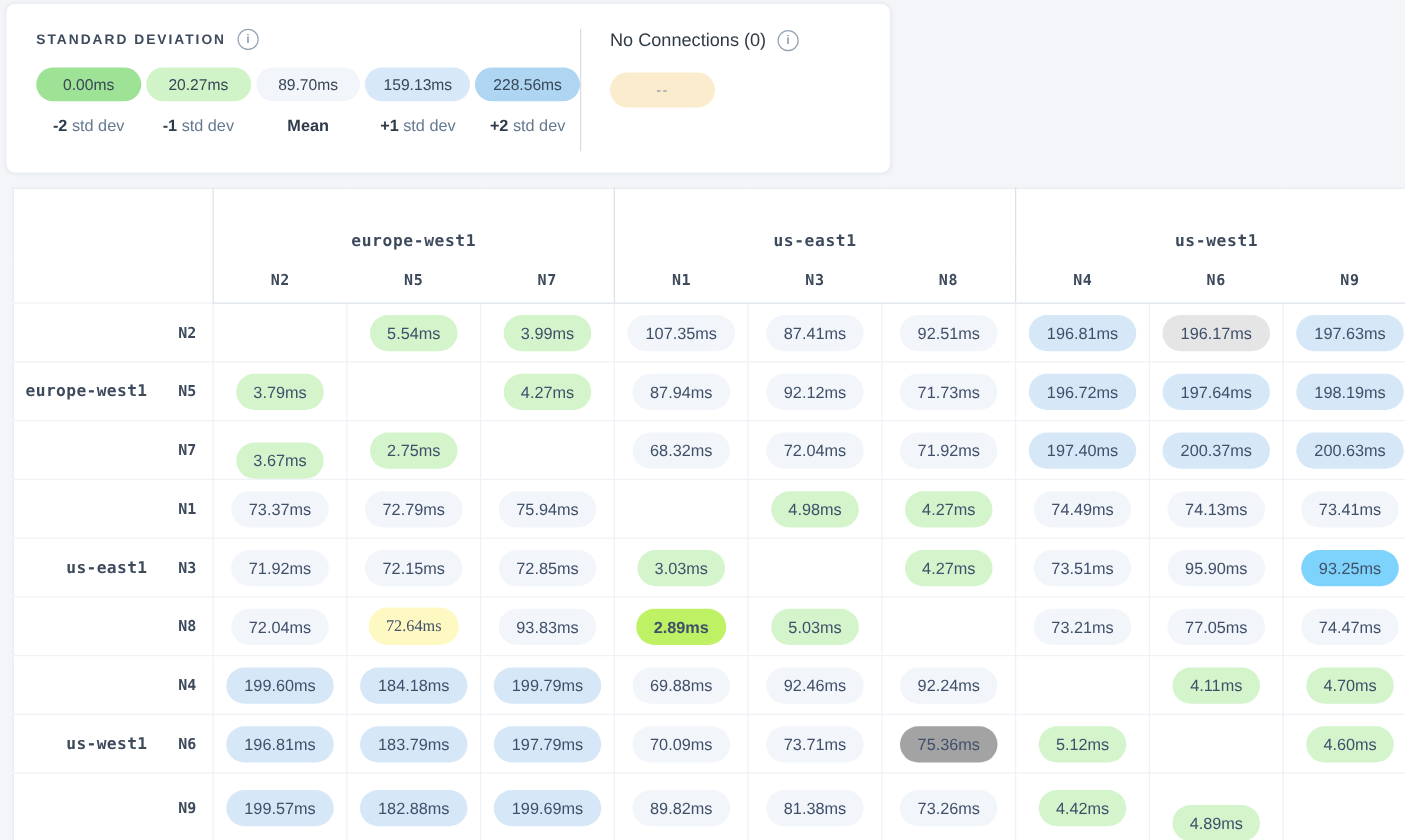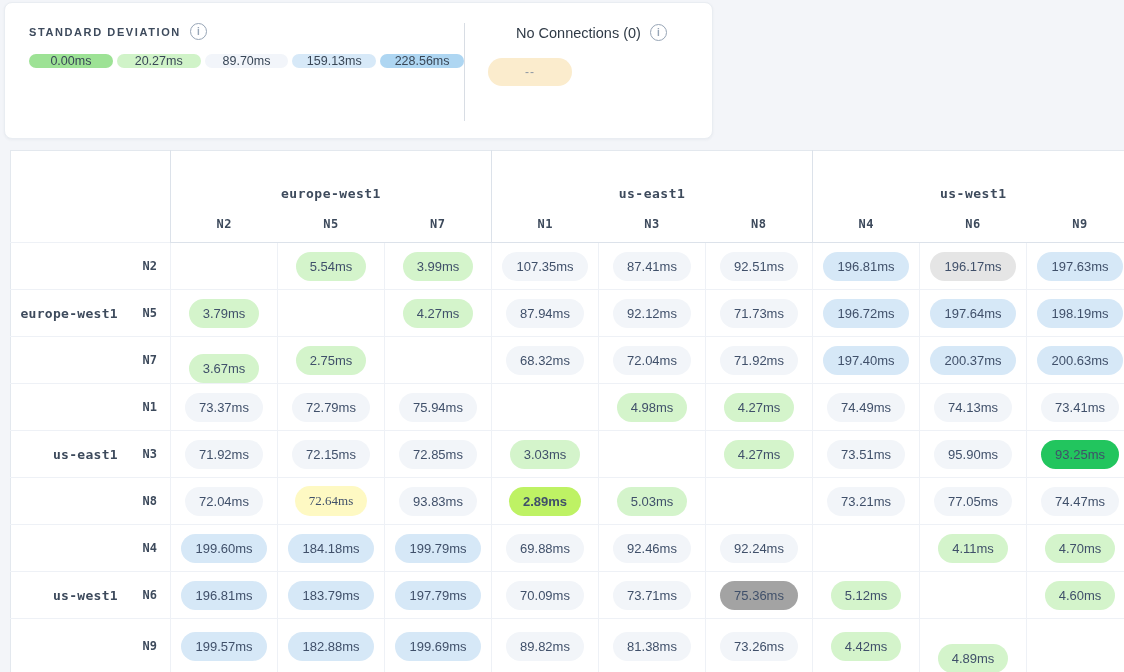--- a/index.html
+++ b/index.html
@@ -19,30 +19,30 @@
   .legend-title-row{display:flex;align-items:center;gap:9px;}
   .legend-title{font-size:11px;font-weight:bold;letter-spacing:1.6px;color:#3d4a5c;}
   .info-icon{
     width:17px;height:17px;border:1.5px solid #97a5b6;border-radius:50%;
     color:#97a5b6;font-size:10px;font-weight:bold;line-height:1;
     display:flex;align-items:center;justify-content:center;box-sizing:border-box;
     cursor:default;flex:0 0 auto;
   }
   .legend-pills{display:flex;gap:4px;margin-top:14px;}
   .legend-pill{
-    width:87px;height:14px;border-radius:14px;
+    width:87px;height:27px;border-radius:14px;
     display:flex;align-items:center;justify-content:center;
     font-size:12.5px;color:#394757;
   }
   .legend-labels{display:flex;gap:4px;margin-top:12px;}
   .legend-label{width:87px;text-align:center;font-size:13px;color:#64798f;}
   .legend-label b{color:#2e3b4a;}
   .divider{width:1px;background:#d8dde4;margin:20px 0 17px 0;}
   .noconn-sec{padding:21px 0 0 23px;}
-  .noconn-title-row{display:flex;align-items:center;gap:9px;font-size:14.5px;color:#2f3a46;margin-left:28px;}
+  .noconn-title-row{display:flex;align-items:center;gap:9px;font-size:14.5px;color:#2f3a46;}
   .noconn-pill{
     margin-top:17px;width:84px;height:28px;border-radius:14px;
     display:flex;align-items:center;justify-content:center;
     font-size:12px;letter-spacing:1px;color:#8d97a3;
   }
   
   table.matrix{
     position:absolute;left:10px;top:150px;width:1124px;
     border-collapse:collapse;table-layout:fixed;background:#ffffff;
     border-top:1px solid #e3e8ee;border-left:1px solid #e3e8ee;border-bottom:1px solid #dce2ea;
@@ -84,20 +84,27 @@
       <span class="legend-title">STANDARD DEVIATION</span>
       <span class="info-icon">i</span>
     </div>
     <div class="legend-pills">
         <div class="legend-pill" style="background: rgb(157, 226, 149);">0.00ms</div>
         <div class="legend-pill" style="background: rgb(208, 243, 200);">20.27ms</div>
         <div class="legend-pill" style="background: rgb(242, 245, 250);">89.70ms</div>
         <div class="legend-pill" style="background: rgb(215, 233, 248);">159.13ms</div>
         <div class="legend-pill" style="background: rgb(174, 214, 242);">228.56ms</div>
       </div>
+    <div class="legend-labels">
+        <div class="legend-label"><b>-2</b> std dev</div>
+        <div class="legend-label"><b>-1</b> std dev</div>
+        <div class="legend-label"><b>Mean</b></div>
+        <div class="legend-label"><b>+1</b> std dev</div>
+        <div class="legend-label"><b>+2</b> std dev</div>
+      </div>
   </div>
   <div class="divider"></div>
   <div class="noconn-sec">
     <div class="noconn-title-row">
       <span>No Connections (0)</span>
       <span class="info-icon">i</span>
     </div>
     <div class="noconn-pill" style="background: rgb(251, 236, 205);">--</div>
   </div>
 </div>
@@ -211,21 +218,21 @@
           </div>
         </td>
         <td class="gsep"><span class="pill" style="background: rgb(242, 245, 249);">71.92ms</span></td>
         <td><span class="pill" style="background: rgb(242, 245, 249);">72.15ms</span></td>
         <td><span class="pill" style="background: rgb(242, 245, 249);">72.85ms</span></td>
         <td class="gsep"><span class="pill" style="background: rgb(212, 244, 203);">3.03ms</span></td>
         <td></td>
         <td><span class="pill" style="background: rgb(212, 244, 203);">4.27ms</span></td>
         <td class="gsep"><span class="pill" style="background: rgb(242, 245, 249);">73.51ms</span></td>
         <td><span class="pill" style="background: rgb(242, 245, 249);">95.90ms</span></td>
-        <td><span class="pill" style="background: #22c55e;">93.25ms</span></td>
+        <td><span class="pill" style="background: #7dd3fc;">93.25ms</span></td>
       </tr>
       <tr>
         <td class="rowhead">
           <div class="rowhead-inner">
             <span class="region-lab"></span>
             <span class="node-lab">N8</span>
           </div>
         </td>
         <td class="gsep"><span class="pill" style="background: rgb(242, 245, 249);">72.04ms</span></td>
         <td><span class="pill" style="background: #fef9c3; font-family: Liberation Serif, serif;">72.64ms</span></td>

